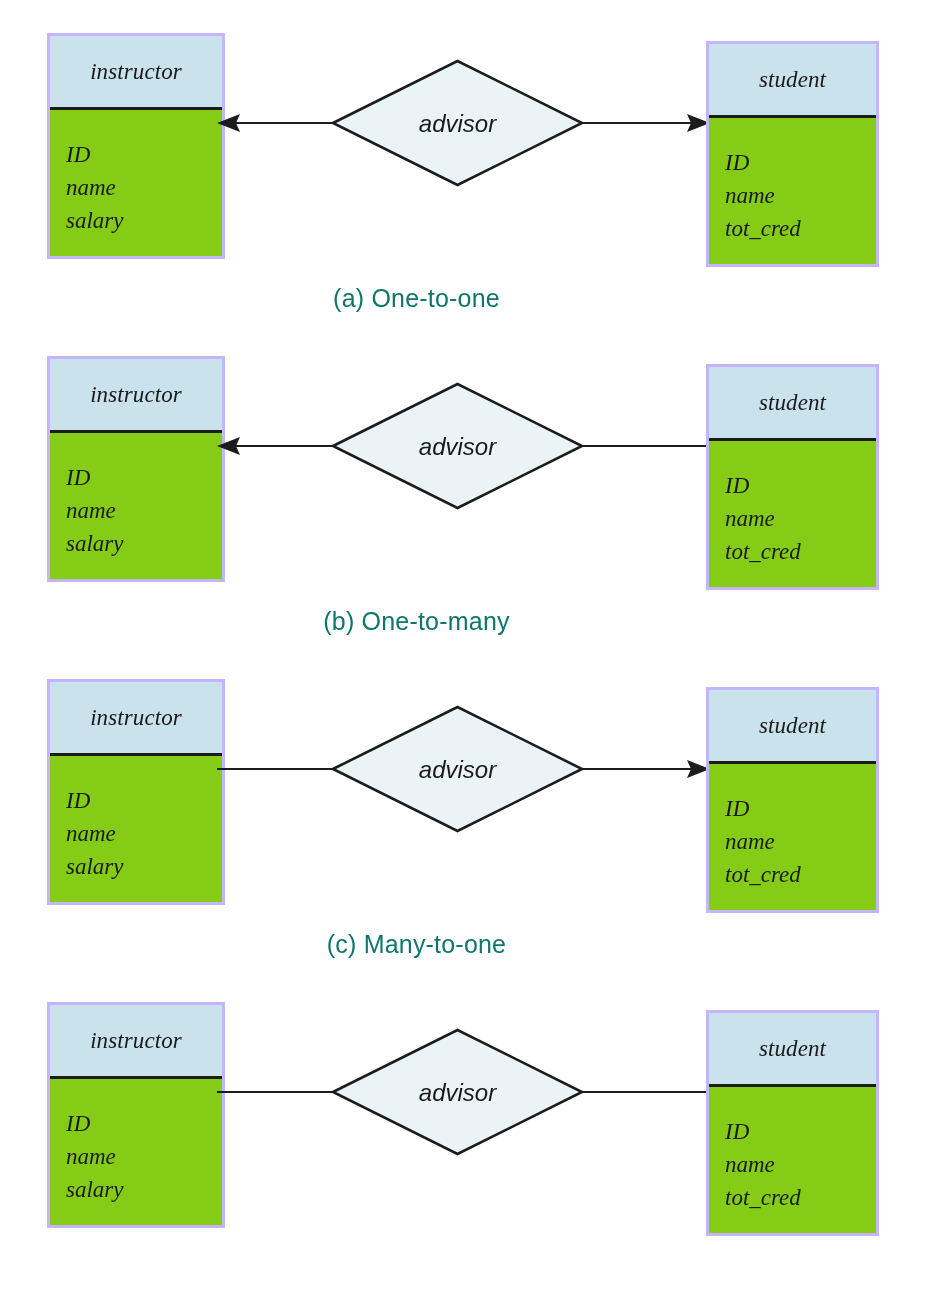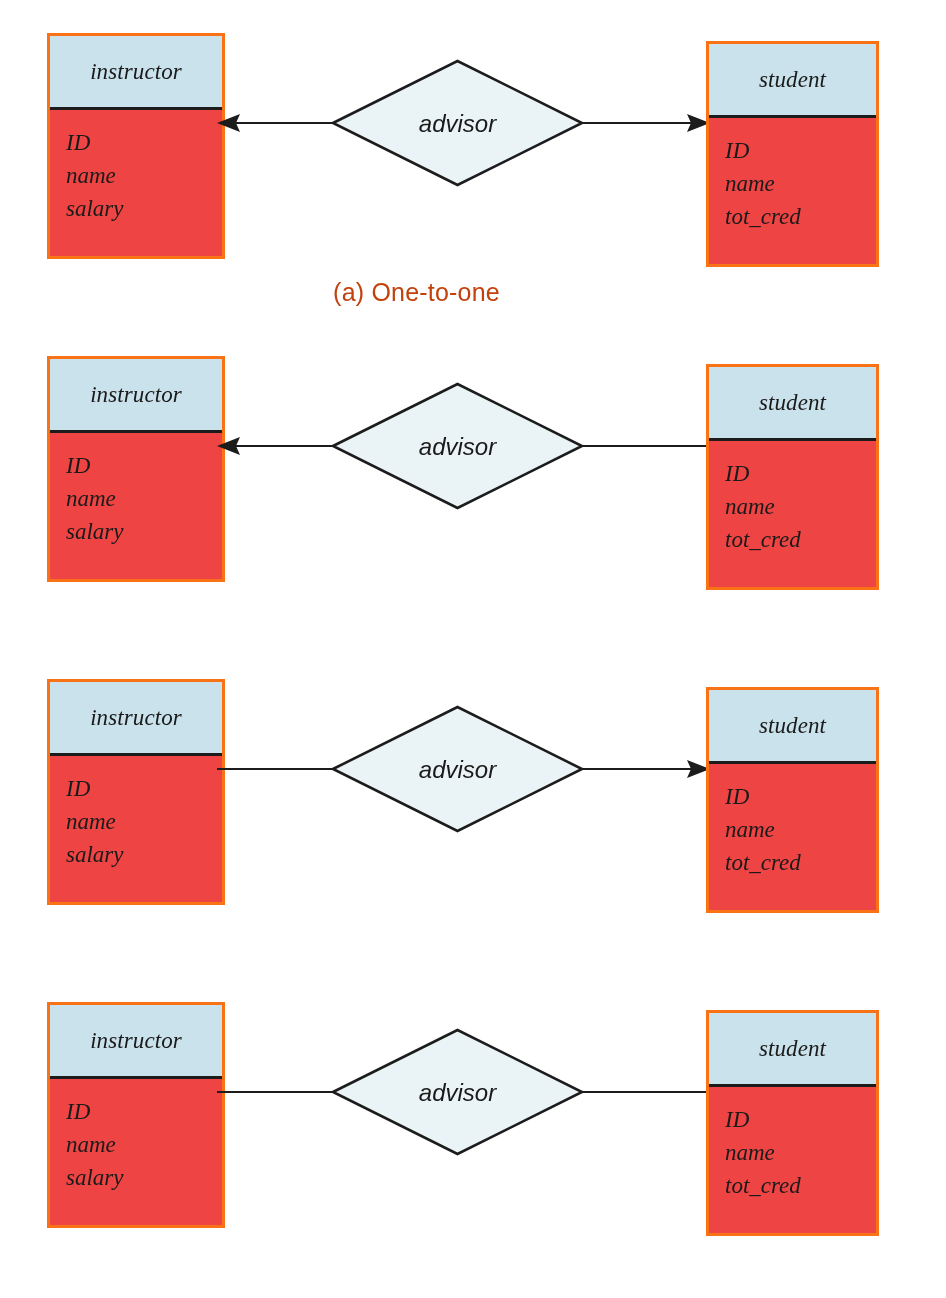--- a/index.html
+++ b/index.html
@@ -27,22 +27,22 @@
     position: absolute;
     left: 0;
     width: 946px;
     height: 323px;
   }
 
   
   .entity {
     position: absolute;
     box-sizing: border-box;
-    border: 3px solid #f97316;
-    background: #ef4444;
+    border: 3px solid #c4b5fd;
+    background: #84cc16;
   }
   .entity.left {
     left: 47px;
     top: 0px;
     width: 178px;
     height: 226px;
   }
   .entity.right {
     left: 706px;
     top: 8px;
@@ -61,21 +61,21 @@
   }
   .entity-title {
     font-family: "Liberation Serif", serif;
     font-style: italic;
     font-size: 23px;
     color: #1a1a1a;
     letter-spacing: 0.1px;
   }
 
   .entity-body {
-    padding: 16px 0 0 16px;
+    padding: 28px 0 0 16px;
   }
   .attr {
     font-family: "Liberation Serif", serif;
     font-style: italic;
     font-size: 23px;
     line-height: 33px;
     color: #1a1a1a;
     white-space: nowrap;
   }
 
@@ -113,26 +113,26 @@
     font-size: 24px;
     fill: #1a1a1a;
     text-anchor: middle;
     dominant-baseline: central;
   }
 
   
   .caption {
     position: absolute;
     left: 0;
-    top: 245px;
+    top: 251px;
     width: 833px;
     text-align: center;
     font-family: "Liberation Sans", sans-serif;
     font-size: 25px;
-    color: #c2410c;
+    color: #0f766e;
     letter-spacing: 0.2px;
   }
 </style>
 </head>
 <body>
 
 <div class="canvas">
 
   <div class="panel" style="top:33px">
 
@@ -199,20 +199,21 @@
       <div class="entity-header">
         <span class="entity-title">student</span>
       </div>
       <div class="entity-body">
         <div class="attr">ID</div>
         <div class="attr">name</div>
         <div class="attr">tot_cred</div>
       </div>
     </div>
 
+    <div class="caption">(b) One-to-many</div>
   </div>
 
   <div class="panel" style="top:679px">
 
     <div class="entity left">
       <div class="entity-header">
         <span class="entity-title">instructor</span>
       </div>
       <div class="entity-body">
         <div class="attr">ID</div>
@@ -235,20 +236,21 @@
       <div class="entity-header">
         <span class="entity-title">student</span>
       </div>
       <div class="entity-body">
         <div class="attr">ID</div>
         <div class="attr">name</div>
         <div class="attr">tot_cred</div>
       </div>
     </div>
 
+    <div class="caption">(c) Many-to-one</div>
   </div>
 
   <div class="panel" style="top:1002px">
 
     <div class="entity left">
       <div class="entity-header">
         <span class="entity-title">instructor</span>
       </div>
       <div class="entity-body">
         <div class="attr">ID</div>

